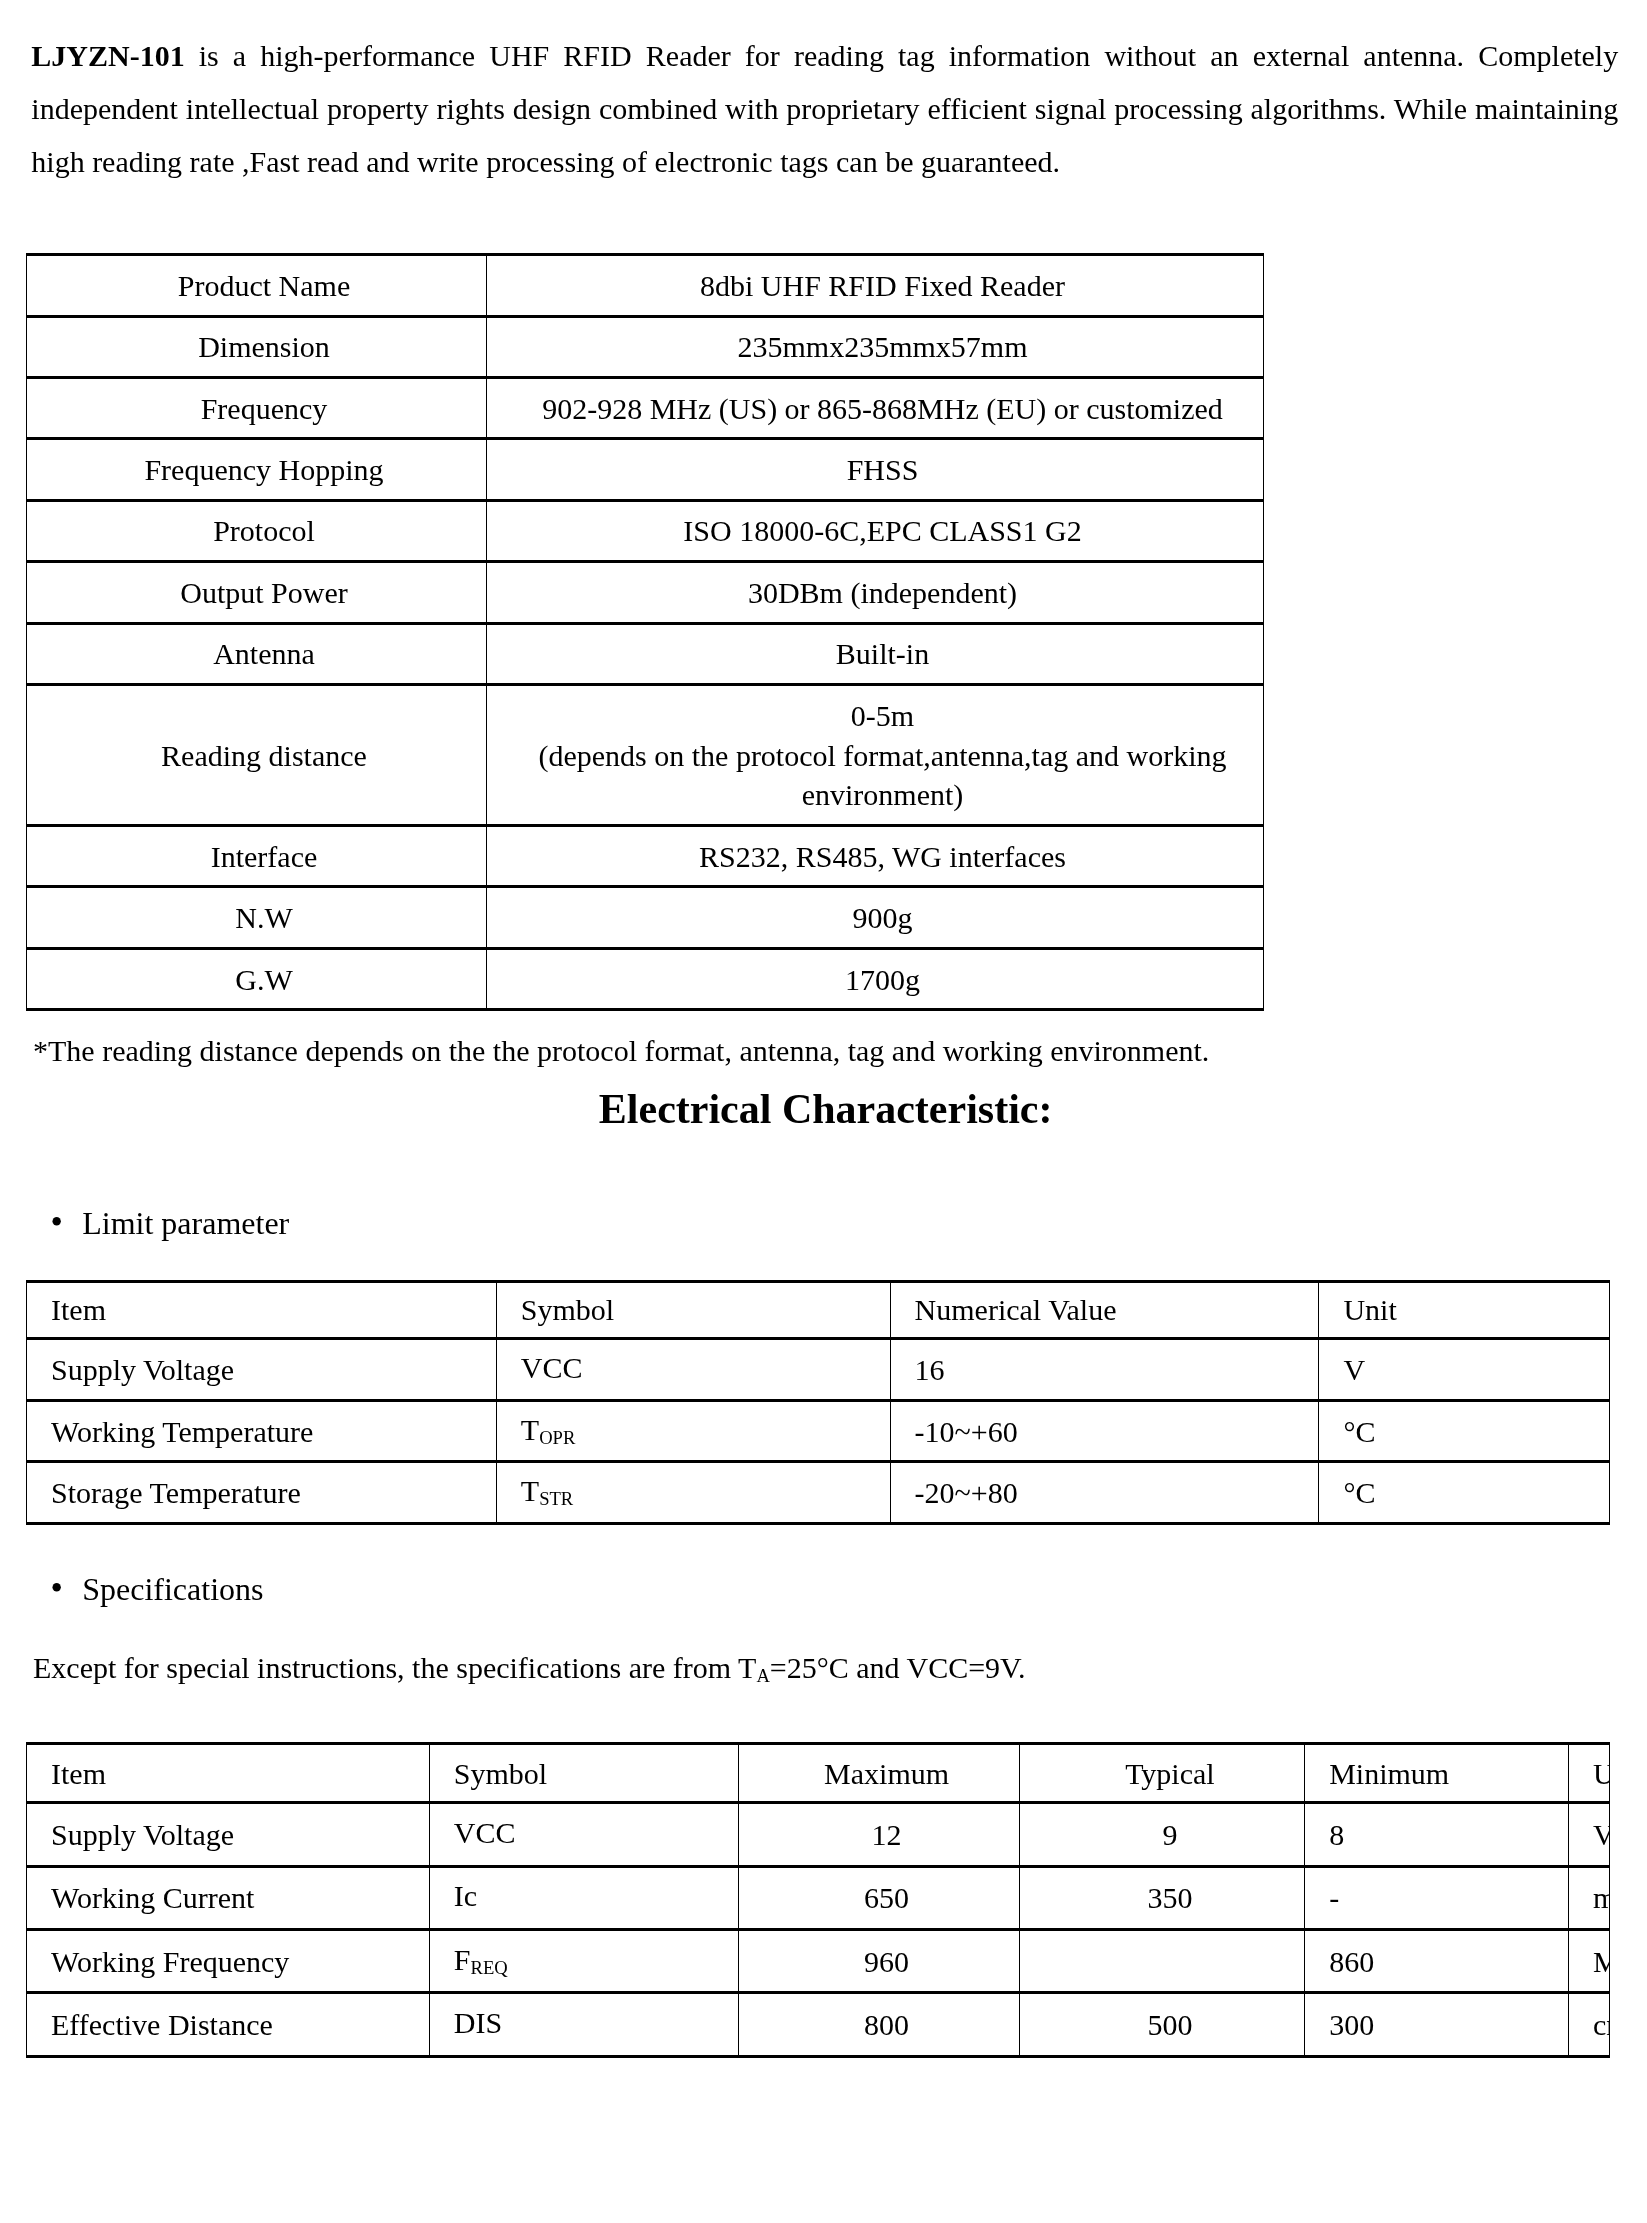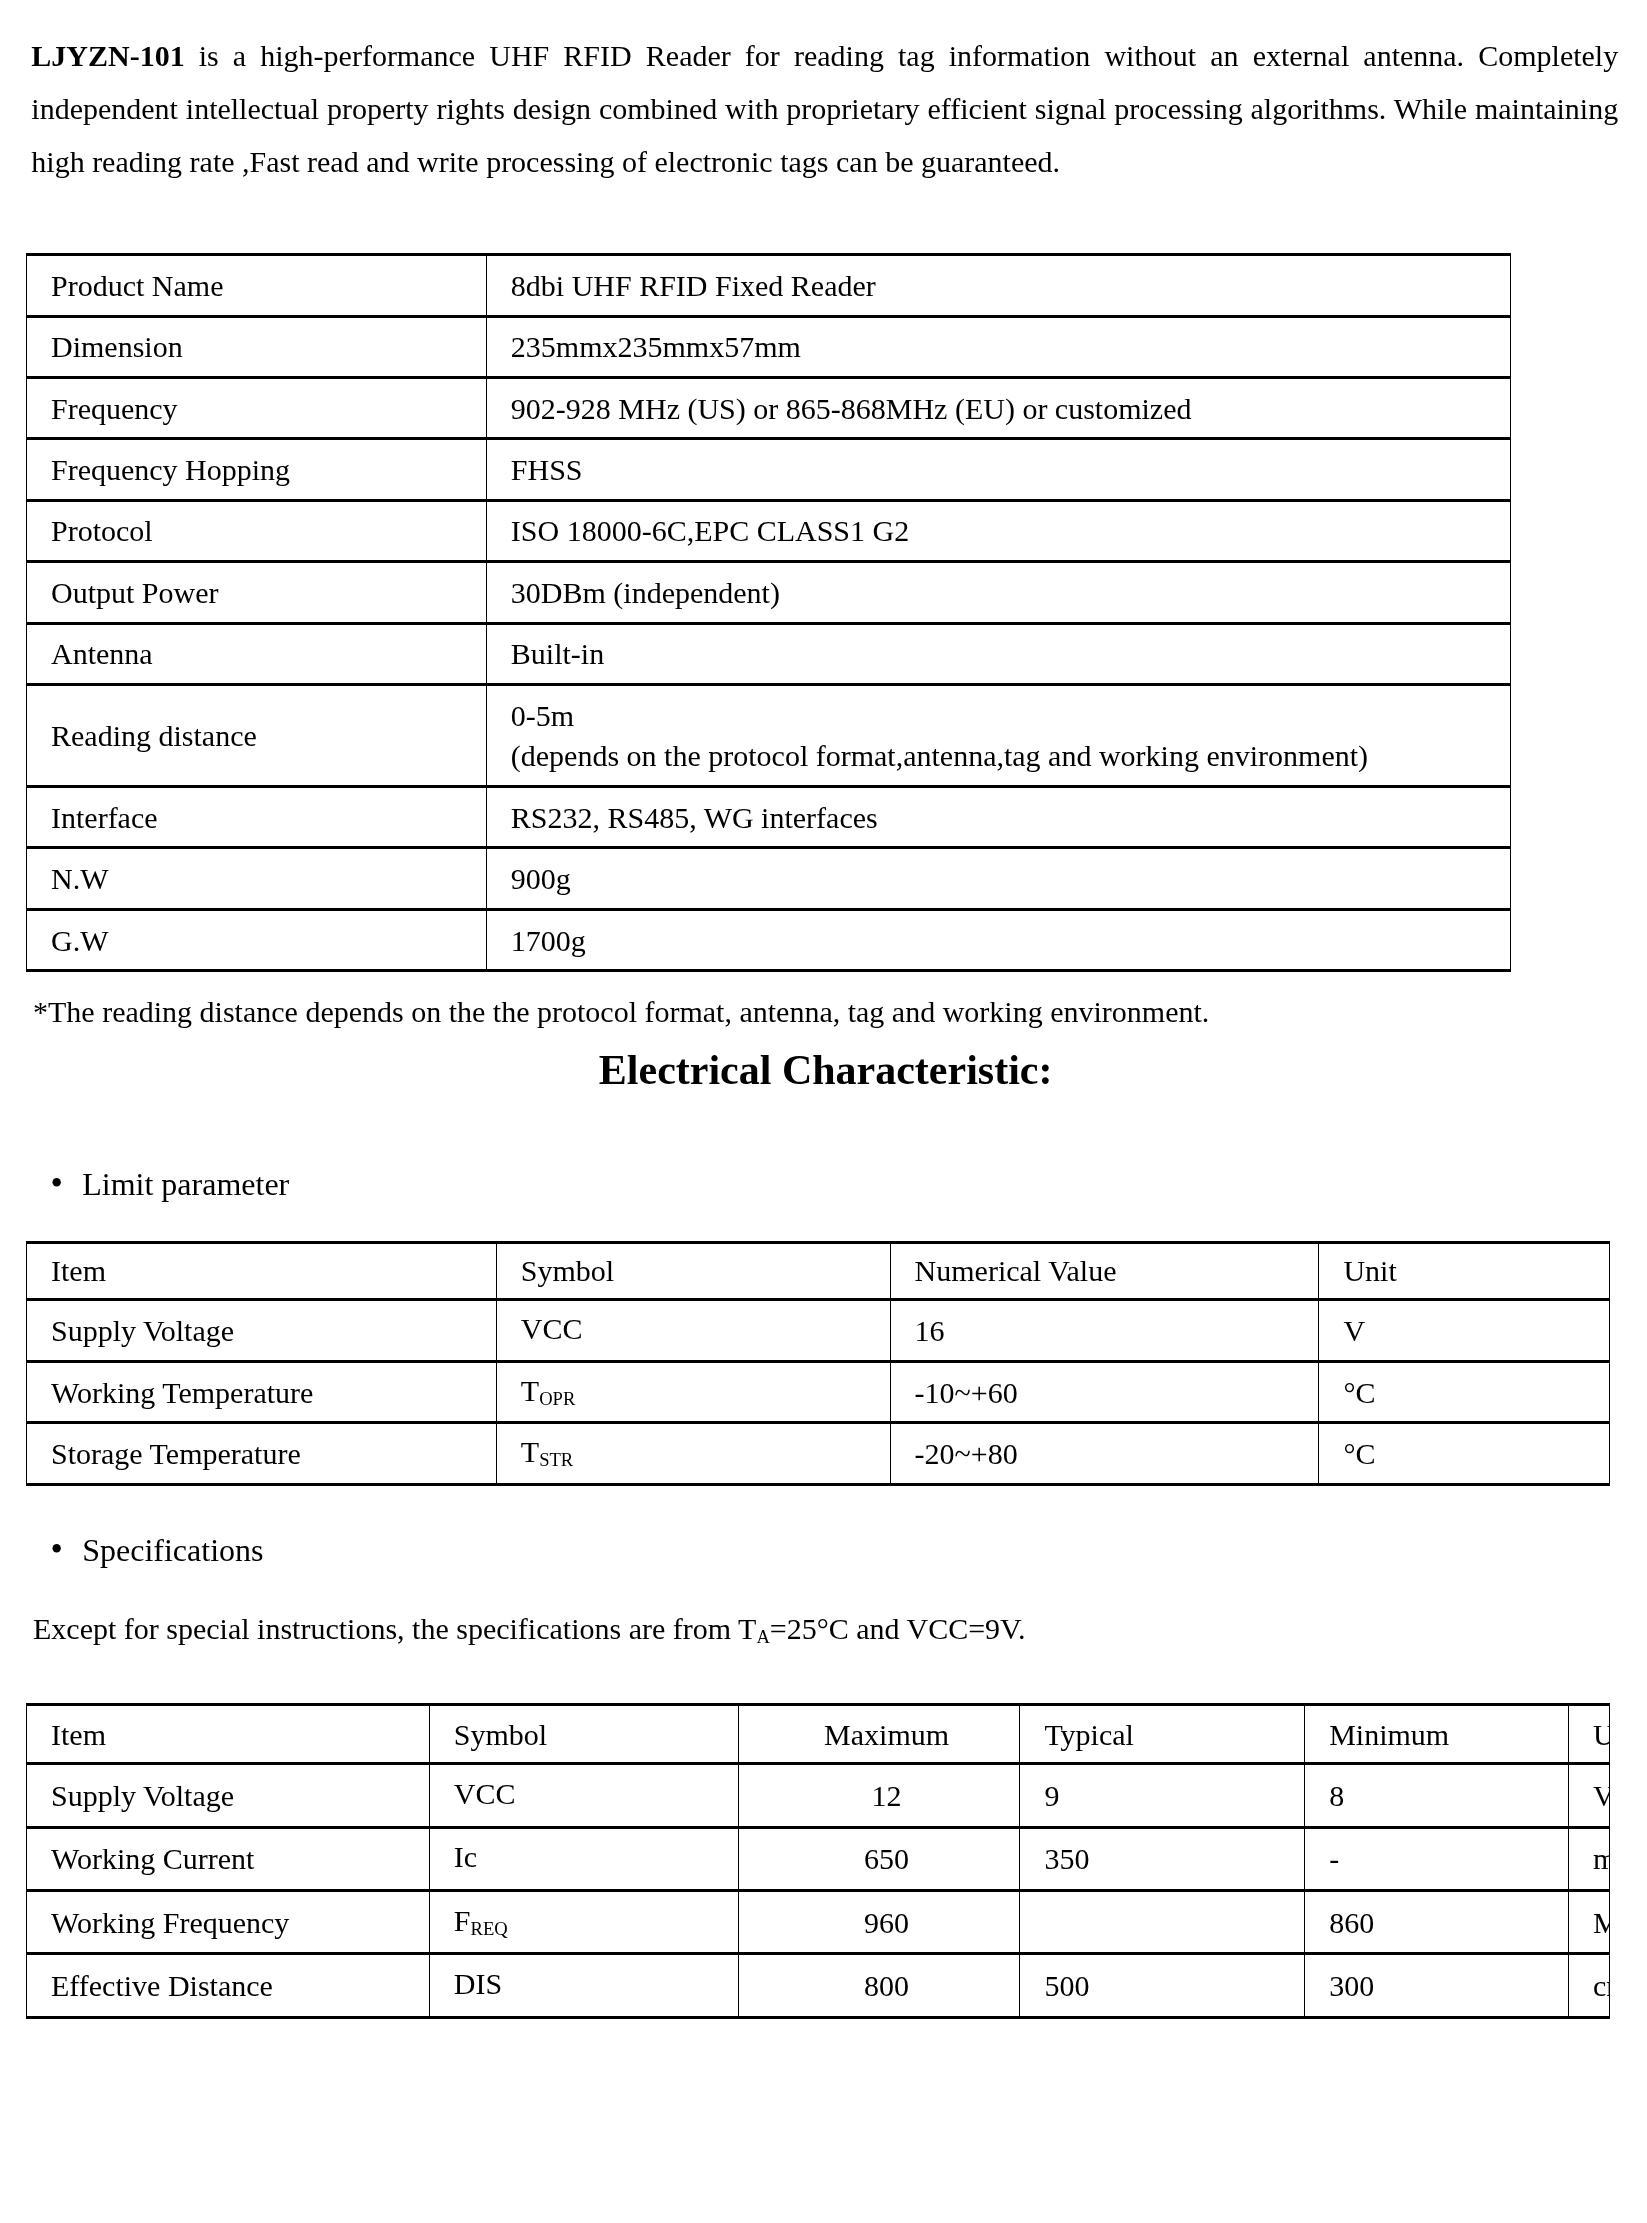--- a/index.html
+++ b/index.html
@@ -38,21 +38,21 @@
     border-top-width: 3.5px;
     border-bottom-width: 3.5px;
     vertical-align: middle;
     font-size: 30px;
     line-height: 39px;
     padding: 9.7px 8.8px 9.7px 24px;
     overflow: hidden;
   }
 
   
-  .t1 { width: 1485px; margin-top: 65px; }
+  .t1 { width: 1238px; margin-top: 65px; text-align: center; }
   .t1 .c-label { width: 426px; }
   .t1 .gap-lg .cell-line + .cell-line { margin-top: 21px; }
   .t1 .gap-sm .cell-line + .cell-line { margin-top: 1.8px; }
 
   
   .footnote {
     margin-top: 19.3px;
     margin-left: 7px;
     font-size: 30px;
     line-height: 39px;
@@ -97,21 +97,21 @@
     font-size: 30px;
     line-height: 39px;
   }
 
   
   .t3 { width: 1584px; margin-top: 51px; }
   .t3 td { padding-top: 9.7px; padding-bottom: 9.7px; line-height: 37px; }
   .t3 .c1 { width: 369px; }
   .t3 .c2 { width: 275px; }
   .t3 .c3 { width: 248px; text-align: center; }
-  .t3 .c4 { width: 251px; }
+  .t3 .c4 { width: 251px; text-align: center; }
   .t3 .c5 { width: 230px; }
 
   .sub {
     font-size: 0.62em;
     position: relative;
     top: 0.22em;
     letter-spacing: 0;
   }
 </style>
 </head>

